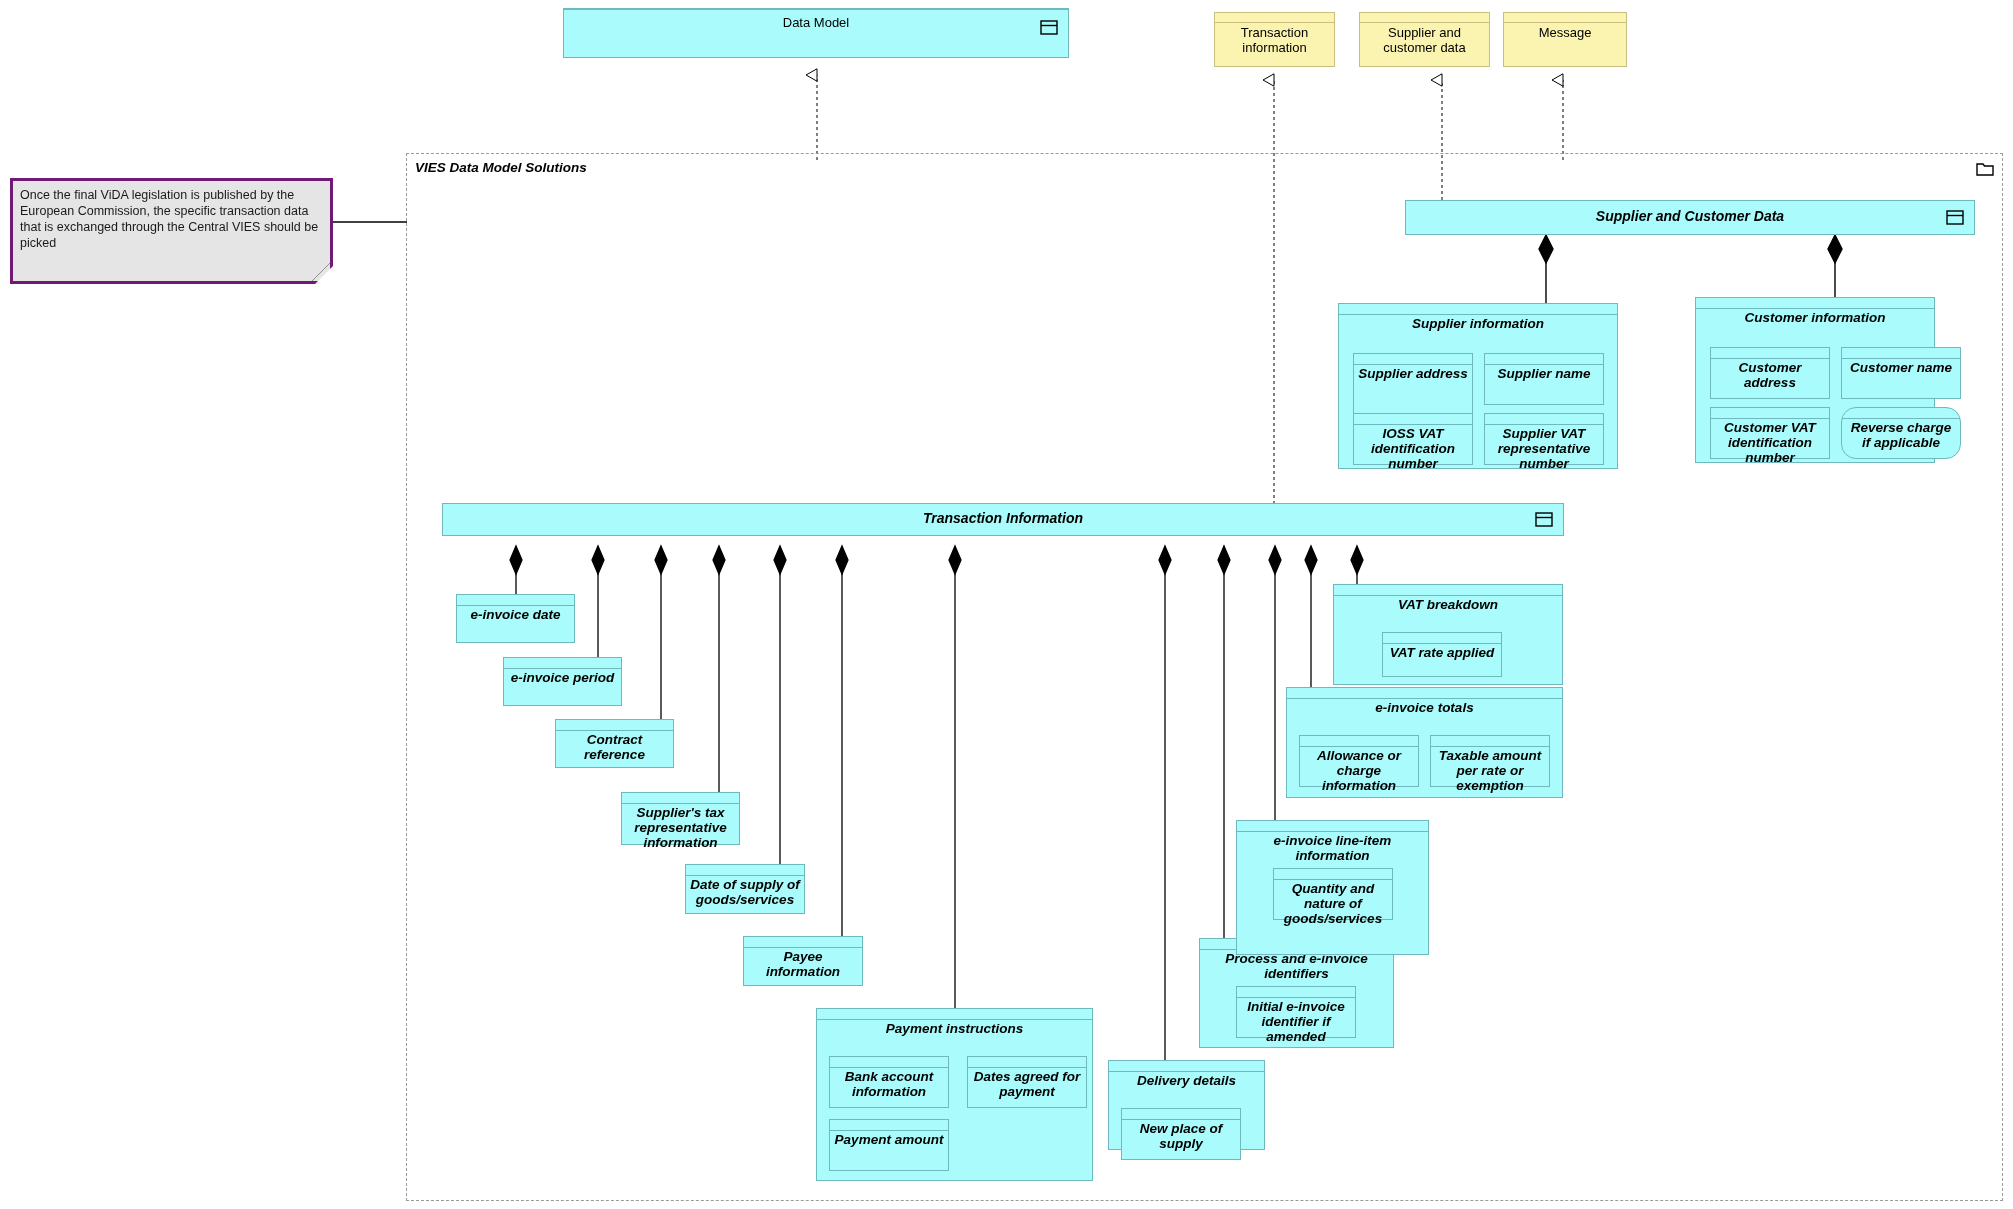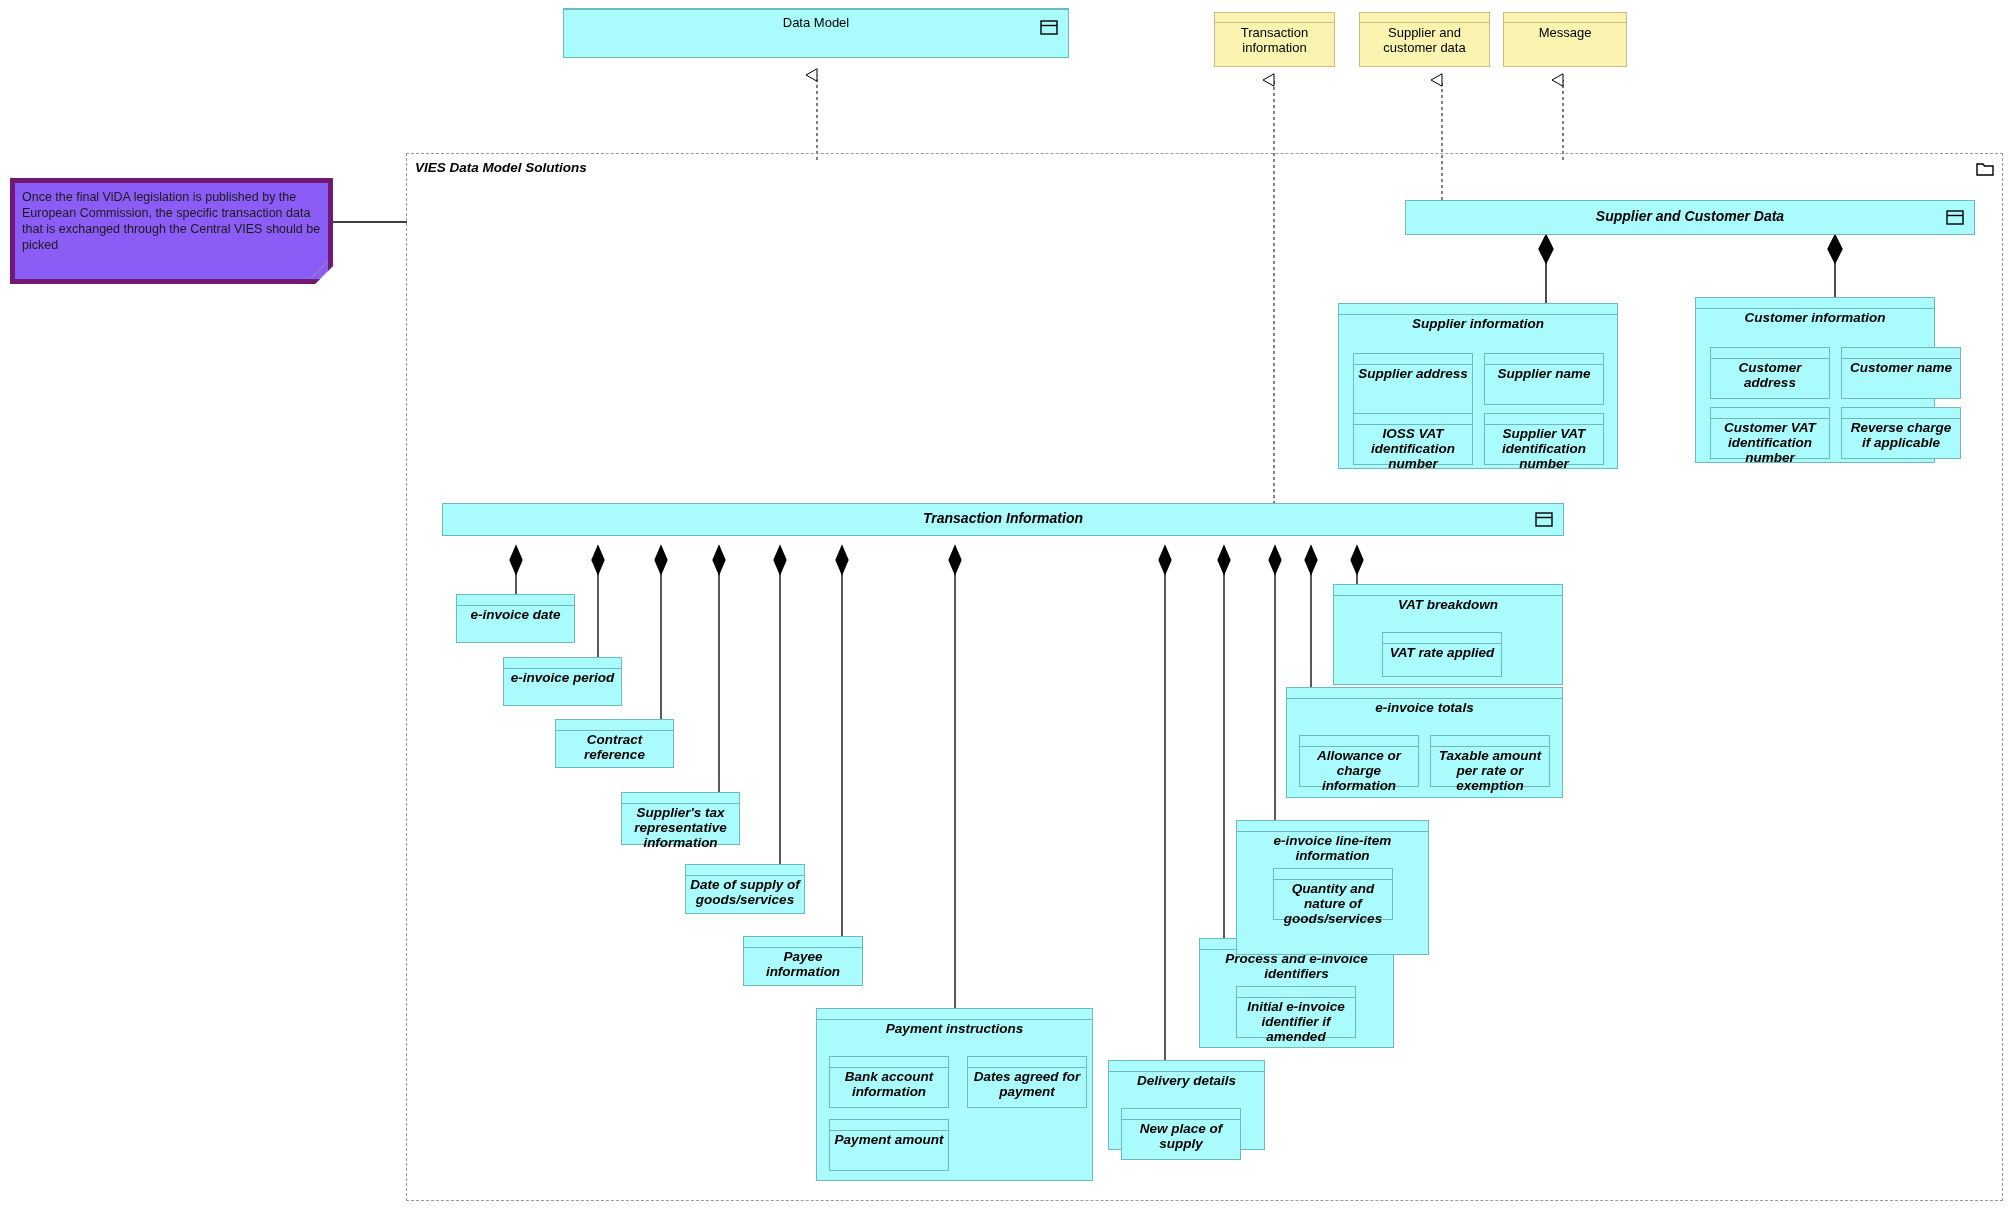--- a/index.html
+++ b/index.html
@@ -56,21 +56,21 @@
   }
   .group > .gttl{
     position:absolute;left:8px;top:6px;
     font-weight:bold;font-style:italic;font-size:13.5px;color:#000;
   }
   .folder-icon{position:absolute;right:8px;top:8px;width:18px;height:14px;}
 
   
   .note{
     position:absolute;box-sizing:border-box;
-    border:5px solid #701a75;background:#8b5cf6;
+    border:3px solid #701a75;background:#e5e5e5;
     clip-path:polygon(0 0, 100% 0, 100% calc(100% - 18px), calc(100% - 18px) 100%, 0 100%);
   }
   .note .txt{
     position:absolute;left:7px;top:6px;right:6px;
     font-size:12.5px;line-height:16px;color:#1a1a1a;
     font-family:"Liberation Sans", sans-serif;
   }
   .note-fold{
     position:absolute;right:0;bottom:0;width:18px;height:18px;
     pointer-events:none;
@@ -203,40 +203,40 @@
     <div class="node" style="left:145px;top:49px;width:120px;height:52px;">
       <div class="hdrline"></div>
       <div class="ttl">Supplier name</div>
     </div>
     <div class="node" style="left:14px;top:109px;width:120px;height:52px;">
       <div class="hdrline"></div>
       <div class="ttl">IOSS VAT identification number</div>
     </div>
     <div class="node" style="left:145px;top:109px;width:120px;height:52px;">
       <div class="hdrline"></div>
-      <div class="ttl">Supplier VAT identification number</div>
+      <div class="ttl">Supplier VAT representative number</div>
     </div>
   </div>
 
   <div class="node" style="left:1695px;top:297px;width:240px;height:166px;">
     <div class="hdrline"></div>
     <div class="ttl">Customer information</div>
     <div class="node" style="left:14px;top:49px;width:120px;height:52px;">
       <div class="hdrline"></div>
       <div class="ttl">Customer address</div>
     </div>
     <div class="node" style="left:145px;top:49px;width:120px;height:52px;">
       <div class="hdrline"></div>
       <div class="ttl">Customer name</div>
     </div>
     <div class="node" style="left:14px;top:109px;width:120px;height:52px;">
       <div class="hdrline"></div>
       <div class="ttl">Customer VAT identification number</div>
     </div>
-    <div class="node" style="left:145px;top:109px;width:120px;height:52px;">
+    <div class="node" style="left:145px;top:109px;width:120px;height:52px;border-radius:15px;">
       <div class="hdrline"></div>
       <div class="ttl">Reverse charge if applicable</div>
     </div>
   </div>
 
   <div class="node bigbar" style="left:442px;top:503px;width:1122px;height:33px;">
     <div class="ttl" style="top:7px;">Transaction Information</div>
     <svg class="dm-icon" viewBox="0 0 18 15" style="top:8px;">
       <rect x="1" y="1" width="16" height="13" fill="none" stroke="#000" stroke-width="1.4"></rect>
       <line x1="1" y1="5.5" x2="17" y2="5.5" stroke="#000" stroke-width="1.4"></line>

